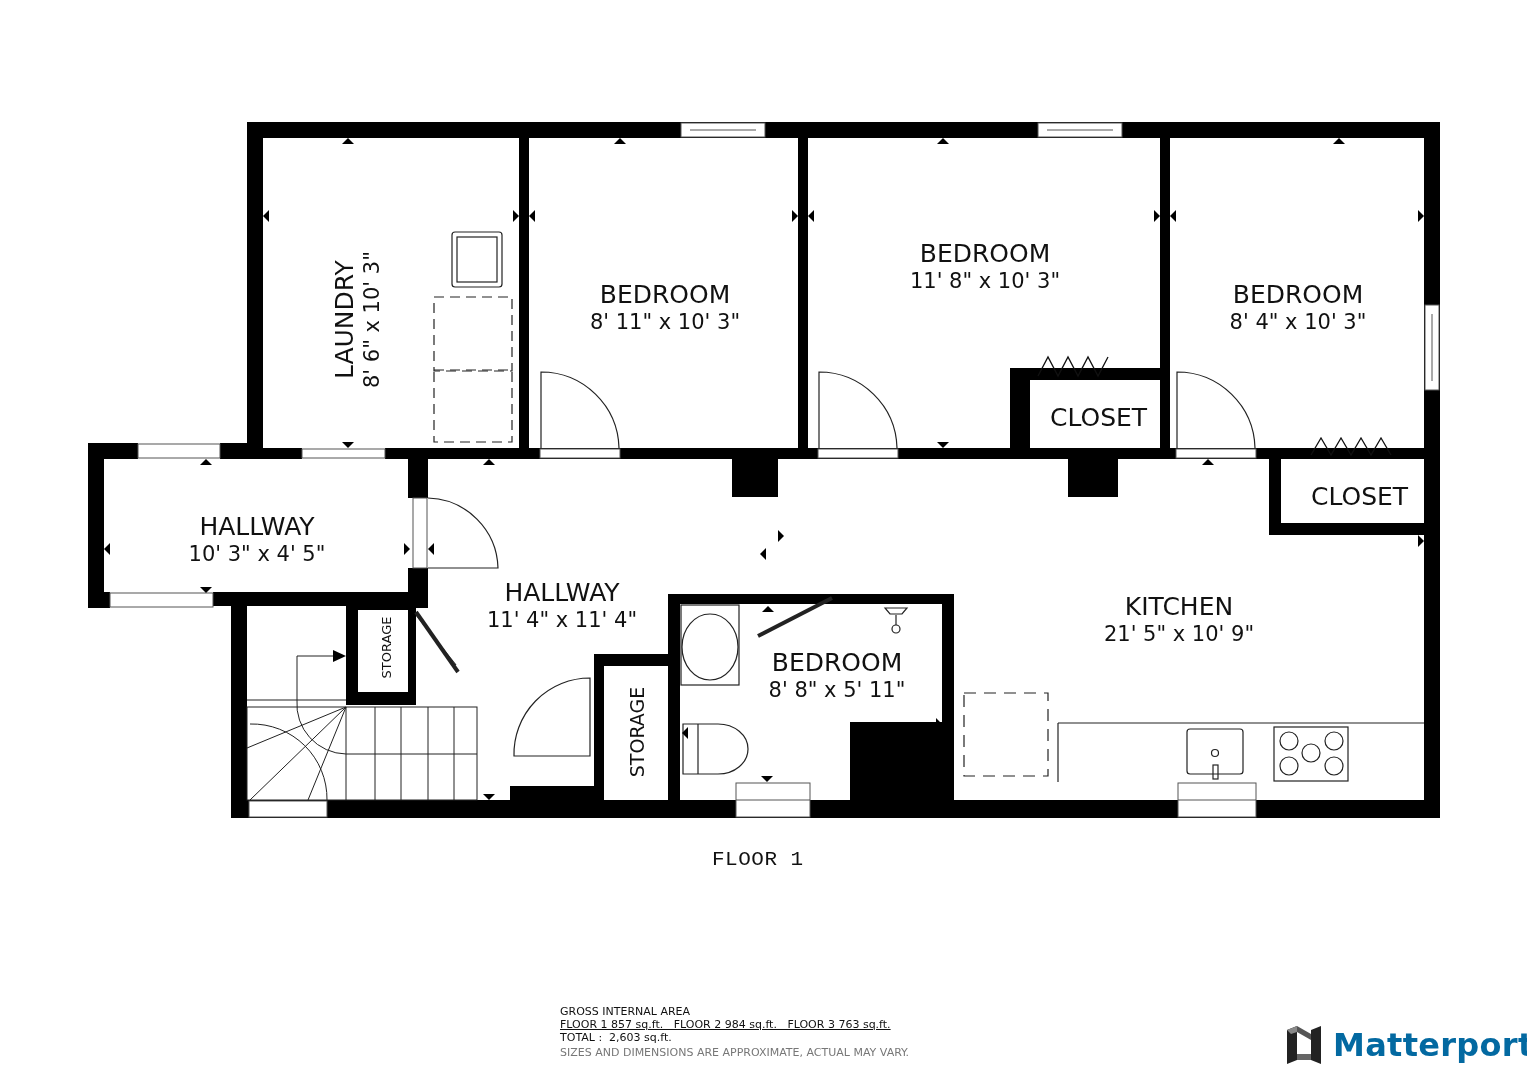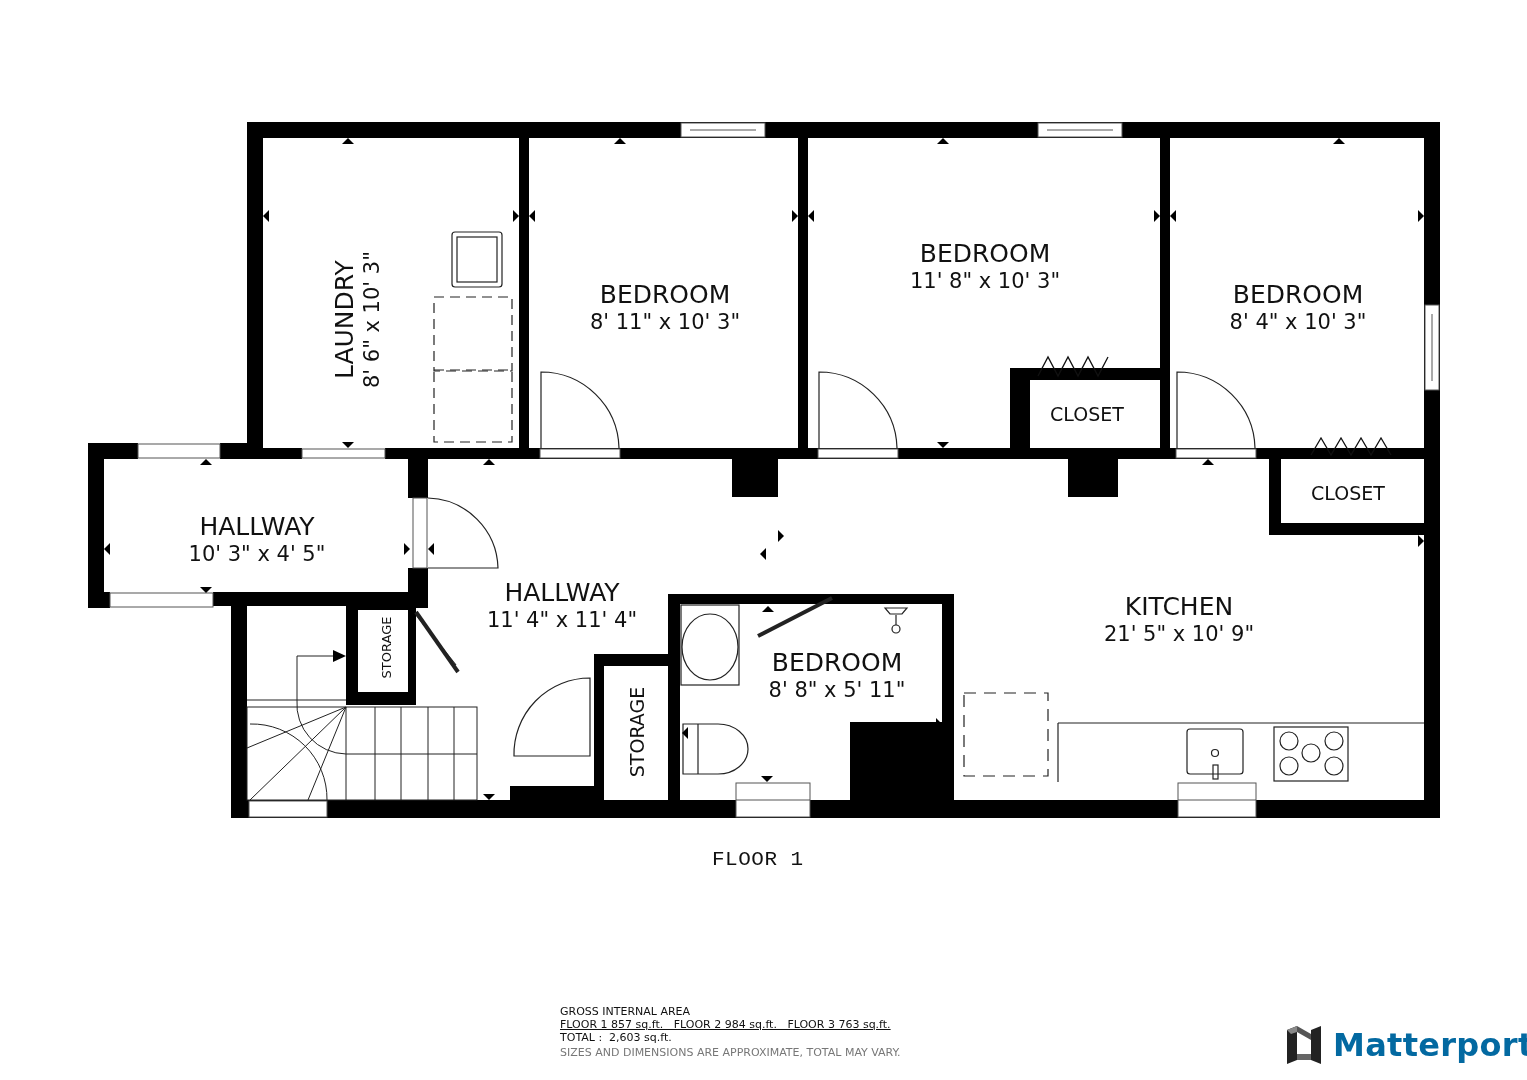--- a/index.html
+++ b/index.html
@@ -1,21 +1,21 @@
 <!DOCTYPE html>
 <html><head>
 <meta charset="utf-8">
 <style>
   html, body { margin:0; padding:0; background:#ffffff; }
   body { width:1527px; height:1080px; position:relative; overflow:hidden; font-family:"DejaVu Sans", sans-serif; color:#111; }
   #plan { position:absolute; left:0; top:0; width:1527px; height:1080px; }
   .room-label { position:absolute; text-align:center; line-height:1.2; color:#111; white-space:nowrap; }
   .room-label .name { display:block; font-size:25px; }
   .room-label .dim { display:block; font-size:21px; }
-  .small-label { position:absolute; font-size:19px; color:#111; white-space:nowrap; }
+  .small-label { position:absolute; font-size:25px; color:#111; white-space:nowrap; }
   .vert { transform-origin:center center; transform:rotate(-90deg); }
   .floor-title { position:absolute; left:712px; top:848px; font-size:21px; letter-spacing:0.5px;font-family:Liberation Mono, monospace; }
   .footer { position:absolute; left:560px; top:1005px; width:402px; text-align:left; font-size:11px; line-height:13px; color:#111; }
   .footer .note { color:#777; }
   .logo { position:absolute; left:1285px; top:1026px; display:flex; align-items:center; gap:10px; }
   .logo .word { font-family:"DejaVu Sans", sans-serif; font-weight:bold; font-size:32px; color:#0369a1; letter-spacing:0.3px; }
 </style>
 </head>
 <body>
 
@@ -224,21 +224,21 @@
 <div class="small-label" style="left:1311px; top:482px;">CLOSET</div>
 <div class="small-label vert" style="left:351px; top:640px; font-size:13px; width:70px; text-align:center;">STORAGE</div>
 <div class="small-label vert" style="left:587px; top:721px; font-size:19px; width:100px; text-align:center;">STORAGE</div>
 
 <div class="floor-title">FLOOR 1</div>
 
 <div class="footer">
   <div>GROSS INTERNAL AREA</div>
   <div style="white-space:pre;text-decoration:underline;">FLOOR 1 857 sq.ft.   FLOOR 2 984 sq.ft.   FLOOR 3 763 sq.ft.</div>
   <div style="white-space:pre;">TOTAL :  2,603 sq.ft.</div>
-  <div class="note" style="margin-top:2px;">SIZES AND DIMENSIONS ARE APPROXIMATE, TOTAL MAY VARY.</div>
+  <div class="note" style="margin-top:2px;">SIZES AND DIMENSIONS ARE APPROXIMATE, ACTUAL MAY VARY.</div>
 </div>
 
 <div class="logo">
   <svg width="38" height="38" viewBox="0 0 38 38">
     <polygon points="2,4 12,0 12,34 2,38" fill="#222"></polygon>
     <polygon points="12,0 26,8 26,14 12,6" fill="#555"></polygon>
     <polygon points="26,4 36,0 36,38 26,34" fill="#222"></polygon>
     <polygon points="12,28 26,28 26,34 12,34" fill="#666"></polygon>
     <polygon points="2,4 12,0 12,6 6,8" fill="#888"></polygon>
   </svg>

